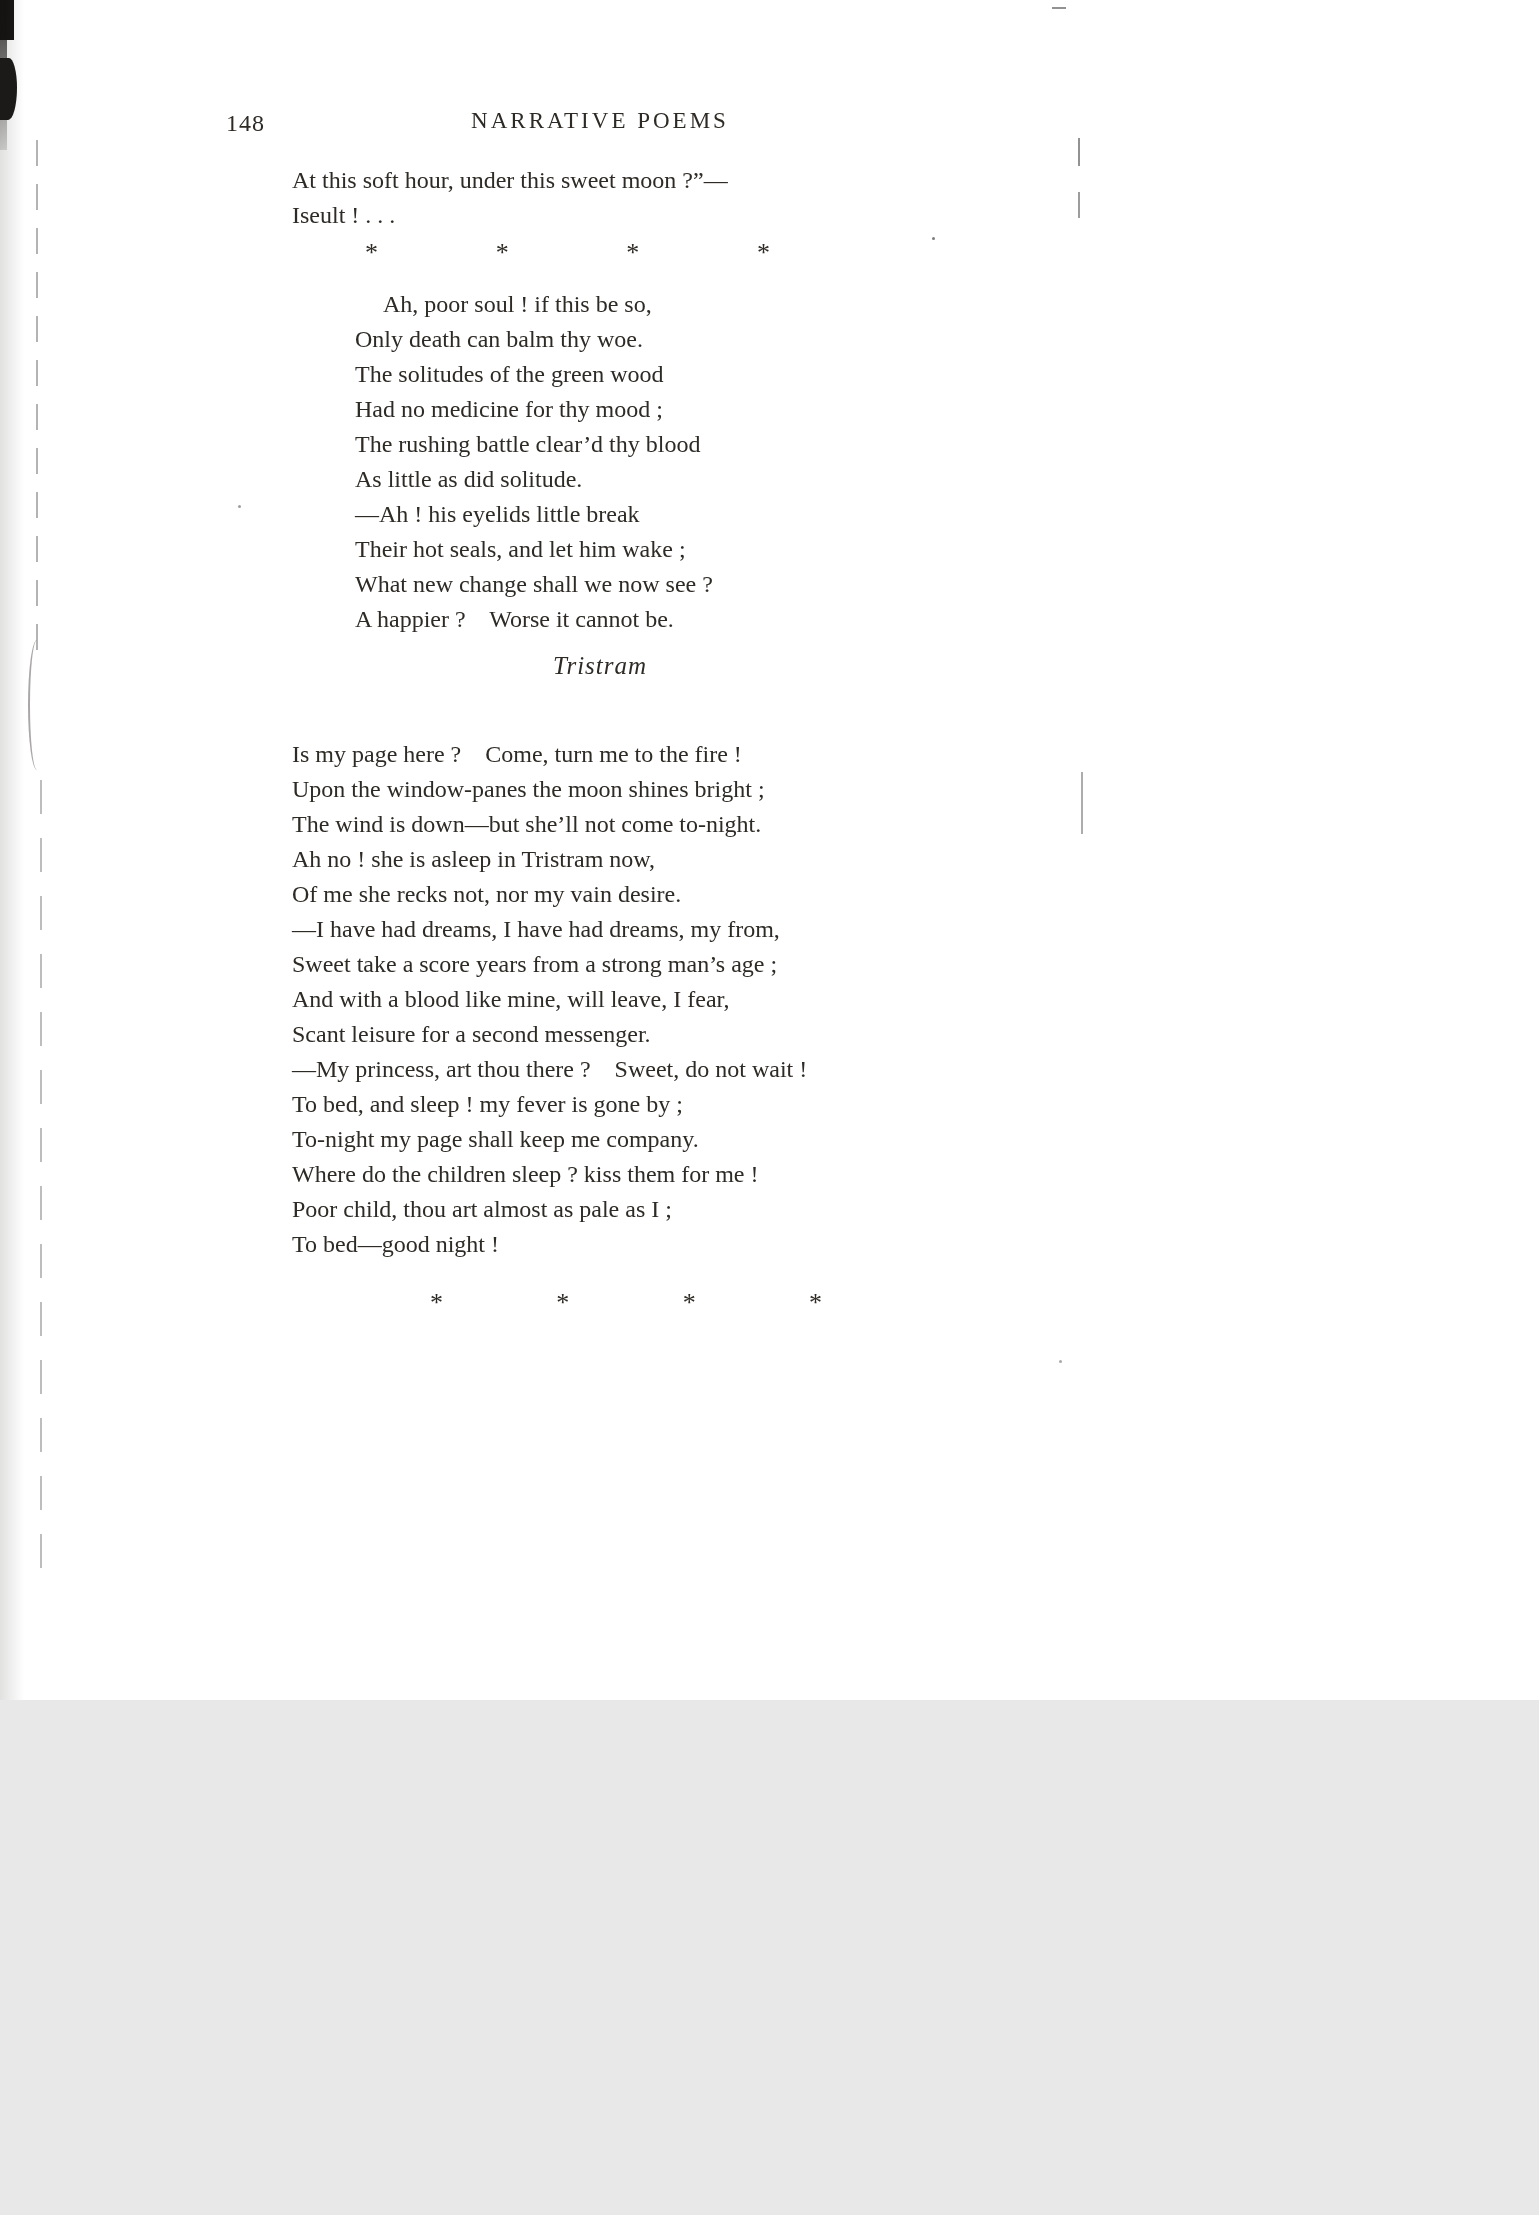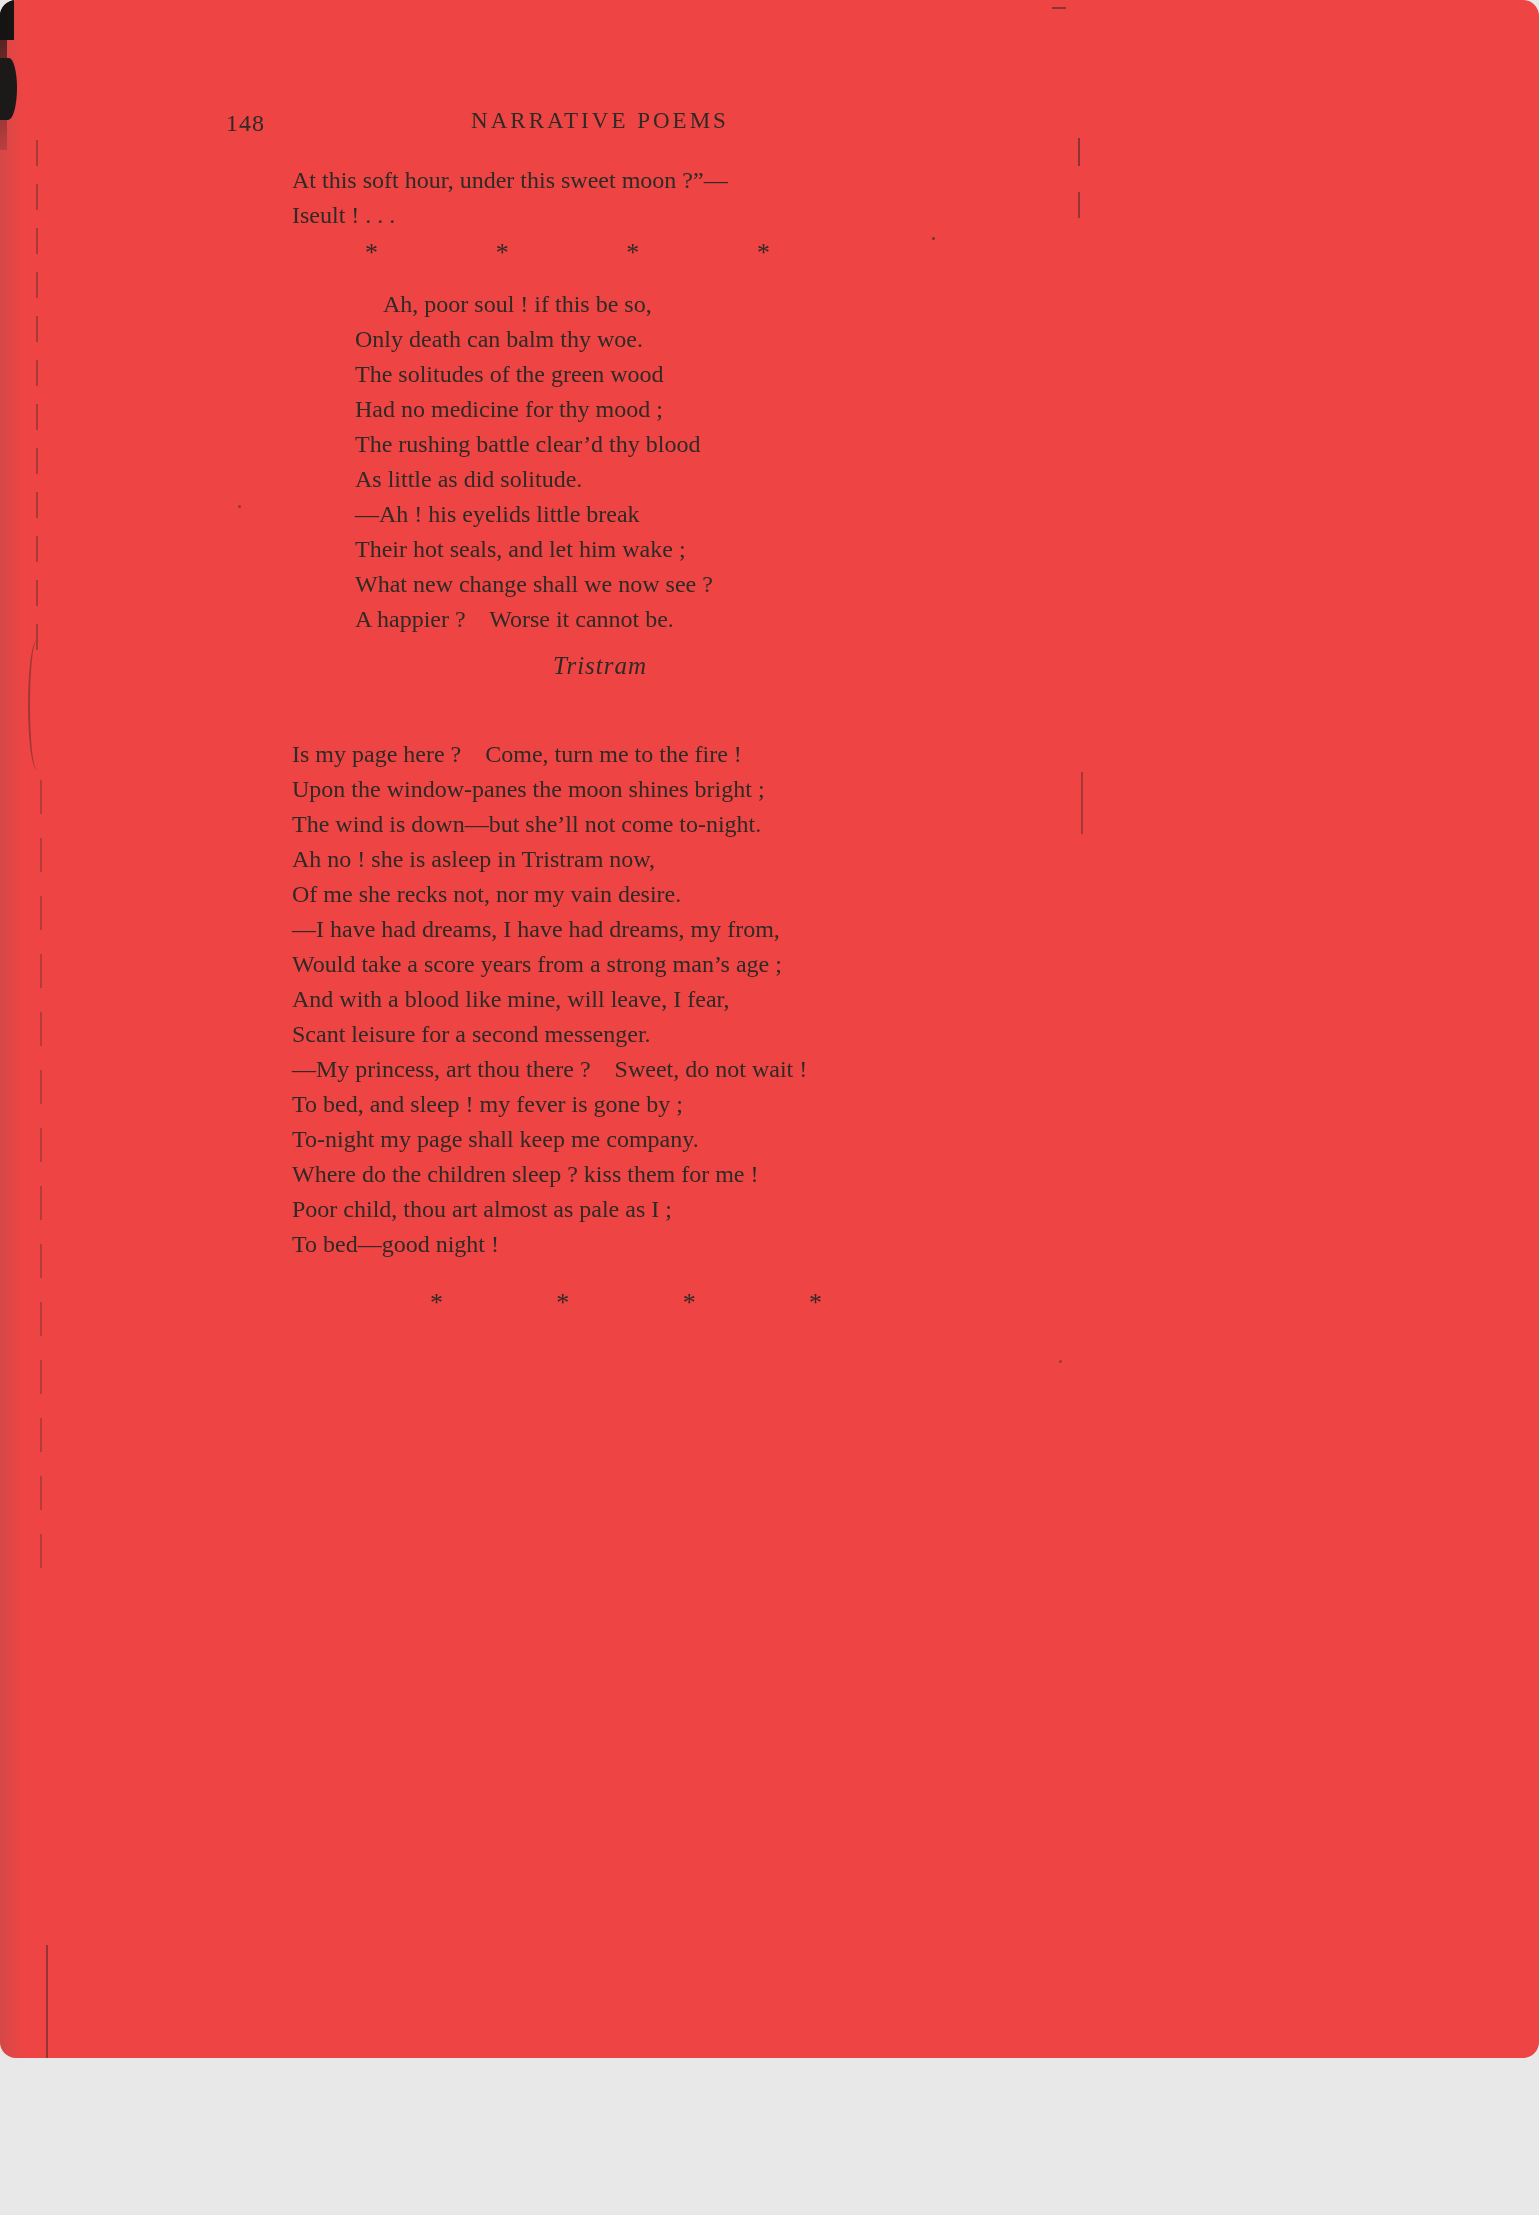--- a/index.html
+++ b/index.html
@@ -1,24 +1,23 @@
 <!DOCTYPE html>
 <html><head>
 <meta charset="utf-8">
 <style>
   html, body { margin: 0; padding: 0; background: #e8e8e8; }
   .page {
     position: relative;
     width: 1539px;
-    height: 2058px;
-    background: #ef4444;
+    height: 1700px;
+    background: #ffffff;
     overflow: hidden;
     font-family: "Liberation Serif", "DejaVu Serif", serif;
     color: #2e2a25;
-    border-radius: 16px;
   }
 
   
   .page-number {
     position: absolute;
     left: 226px; top: 110px;
     font-size: 24px;
     letter-spacing: 1px;
   }
   .running-head {
@@ -179,21 +178,21 @@
 
   <div class="speaker-heading">Tristram</div>
 
   <div class="speech">
       <div class="line">Is my page here ?    Come, turn me to the fire !</div>
       <div class="line">Upon the window-panes the moon shines bright ;</div>
       <div class="line">The wind is down—but she’ll not come to-night.</div>
       <div class="line">Ah no ! she is asleep in Tristram now,</div>
       <div class="line">Of me she recks not, nor my vain desire.</div>
       <div class="line">—I have had dreams, I have had dreams, my from,</div>
-      <div class="line">Would take a score years from a strong man’s age ;</div>
+      <div class="line">Sweet take a score years from a strong man’s age ;</div>
       <div class="line">And with a blood like mine, will leave, I fear,</div>
       <div class="line">Scant leisure for a second messenger.</div>
       <div class="line">—My princess, art thou there ?    Sweet, do not wait !</div>
       <div class="line">To bed, and sleep ! my fever is gone by ;</div>
       <div class="line">To-night my page shall keep me company.</div>
       <div class="line">Where do the children sleep ? kiss them for me !</div>
       <div class="line">Poor child, thou art almost as pale as I ;</div>
       <div class="line">To bed—good night !</div>
     </div>
 

